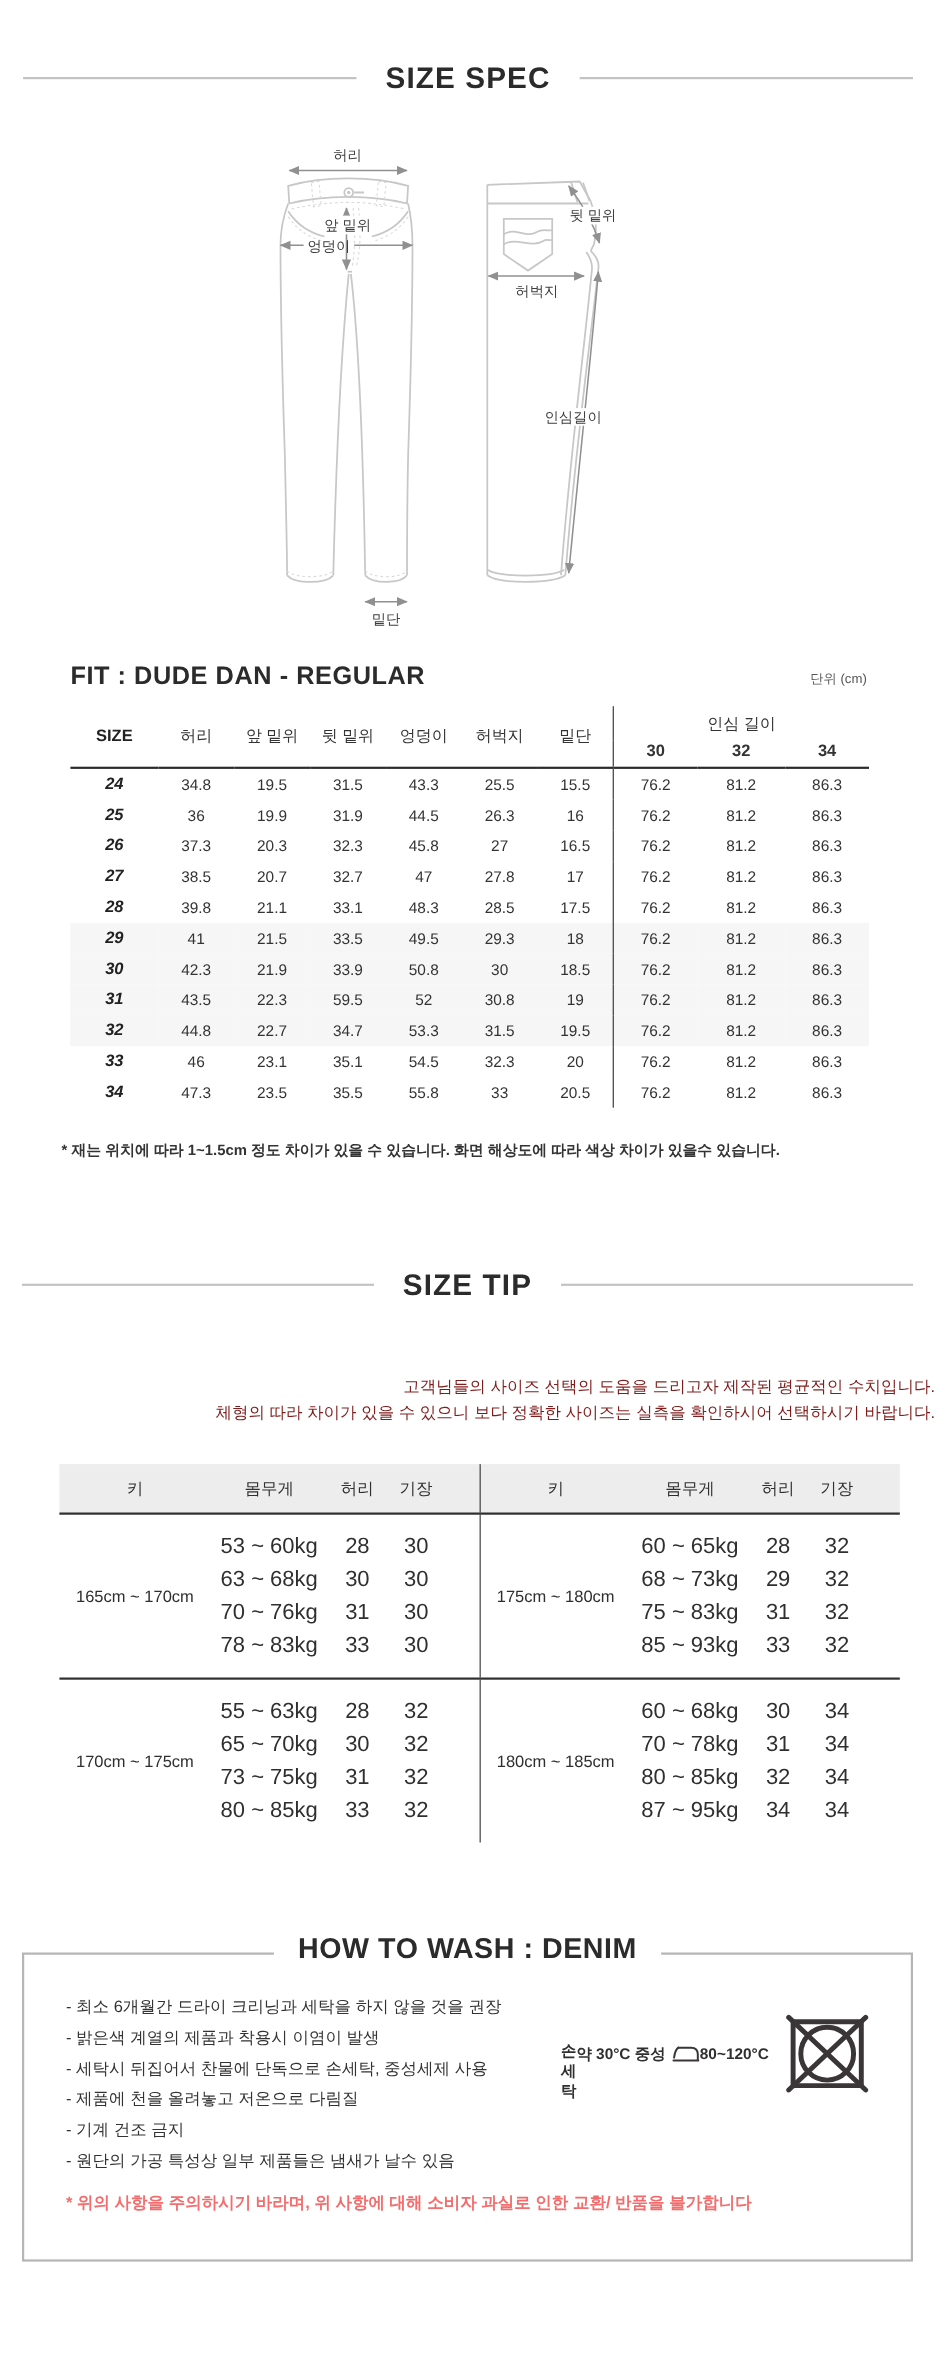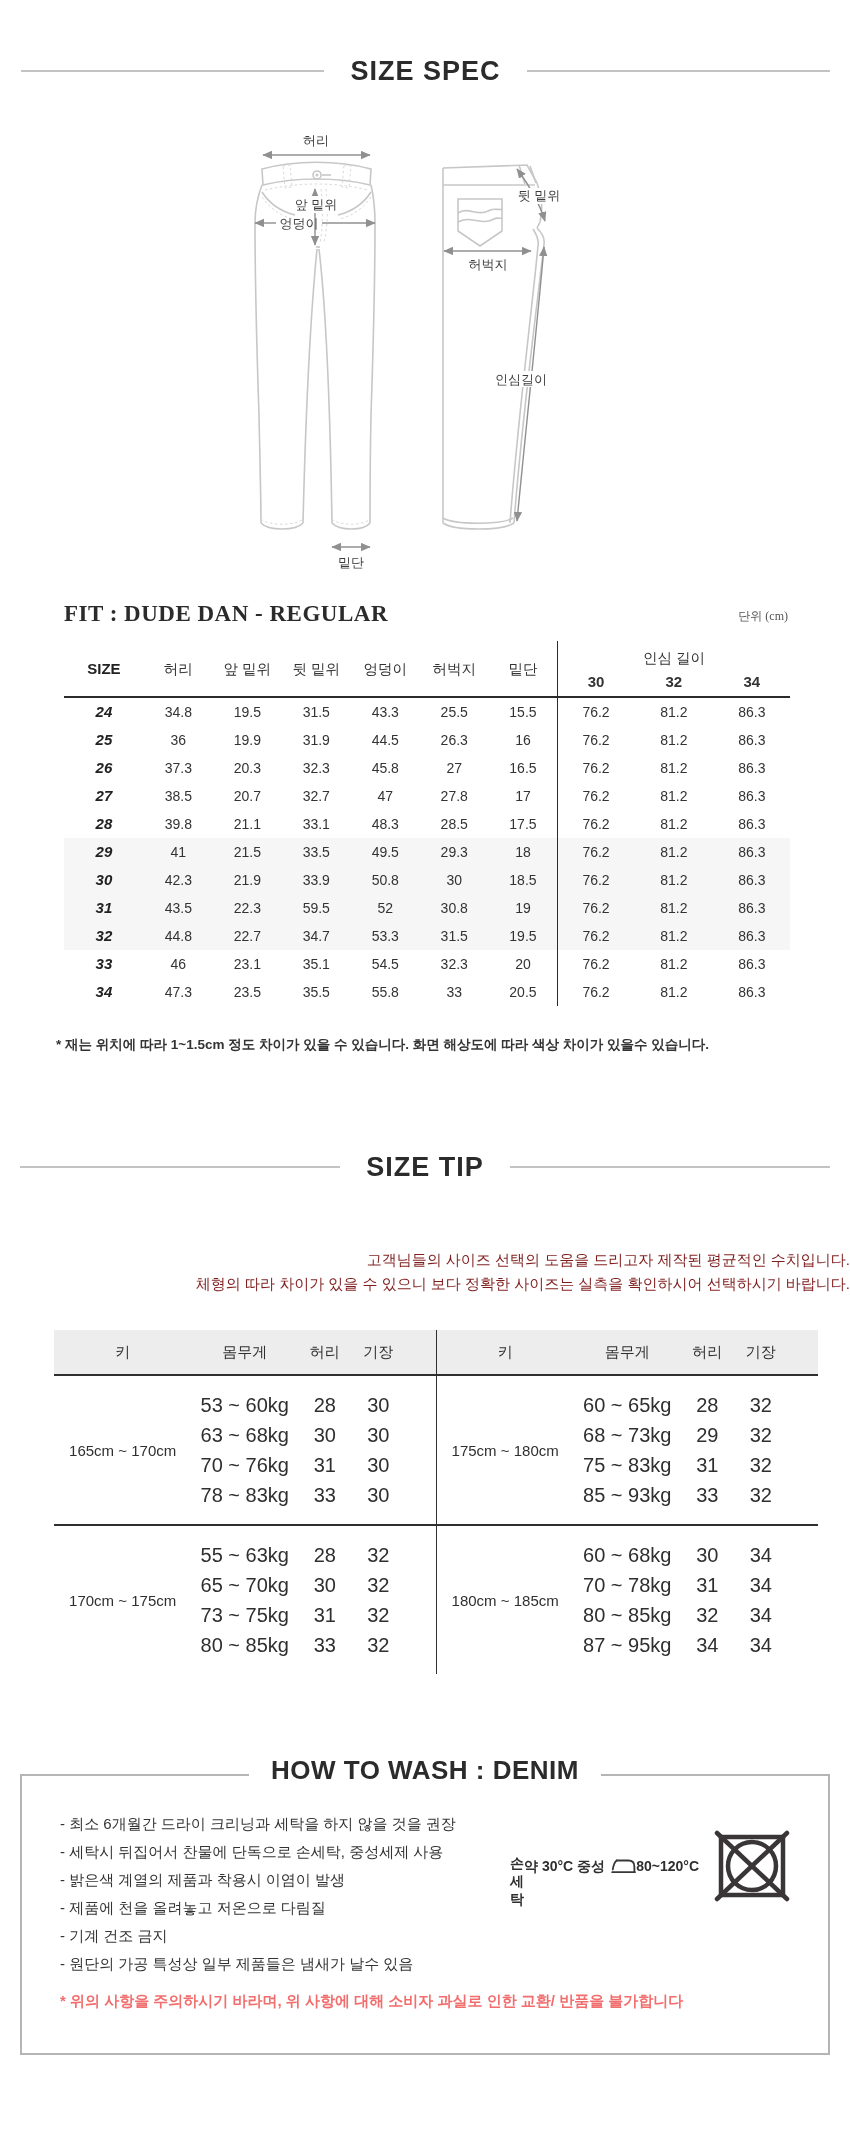--- a/index.html
+++ b/index.html
@@ -21,21 +21,21 @@
   
   .diagram { display:block; margin-top:5px; }
   .diagram text { font-size:13px; fill:#3d3d3d; }
   .garment { stroke:#c7c7c7; stroke-width:1.6; fill:none; }
   .garment-f { stroke:#c7c7c7; stroke-width:1.6; fill:#ffffff; }
   .stitch { stroke:#dadada; stroke-width:1; fill:none; stroke-dasharray:2.5 2.5; }
   .arrow { stroke:#909090; stroke-width:1.4; fill:none; }
 
   
   .fit-row { display:flex; align-items:flex-end; justify-content:space-between;
-             margin:24px 62px 0 64px;font-family:Liberation Serif, serif; }
+             margin:24px 62px 0 64px; }
   .fit-title { font-size:23px; font-weight:700; color:#2b2b2b; letter-spacing:0.5px; }
   .unit { font-size:12px; color:#555; padding-bottom:2px; }
 
   
   table.size-table { border-collapse:collapse; table-layout:fixed;
     width:726px; margin:14px 60px 0 64px; }
   .size-table th, .size-table td {
     text-align:center; font-size:14px; color:#333; padding:4px 0; line-height:20px;
   }
   .size-table thead th { border-bottom:2px solid #2b2b2b; }
@@ -483,22 +483,22 @@
   </div>
 </div>
 
 <div class="wash-box">
   <div class="wash-title">
     <span>HOW TO WASH : DENIM</span>
   </div>
 
   <div class="wash-notes">
     <div class="note">- 최소 6개월간 드라이 크리닝과 세탁을 하지 않을 것을 권장</div>
+      <div class="note">- 밝은색 계열의 제품과 착용시 이염이 발생</div>
       <div class="note">- 세탁시 뒤집어서 찬물에 단독으로 손세탁, 중성세제 사용</div>
-      <div class="note">- 밝은색 계열의 제품과 착용시 이염이 발생</div>
       <div class="note">- 제품에 천을 올려놓고 저온으로 다림질</div>
       <div class="note">- 기계 건조 금지</div>
       <div class="note">- 원단의 가공 특성상 일부 제품들은 냄새가 날수 있음</div>
   </div>
 
   <div class="icon-row">
 
     <div class="icon-item">
       <div class="icon-top">손세탁</div>
       <svg class="wicon" width="82" height="74" viewBox="0 0 82 74">

